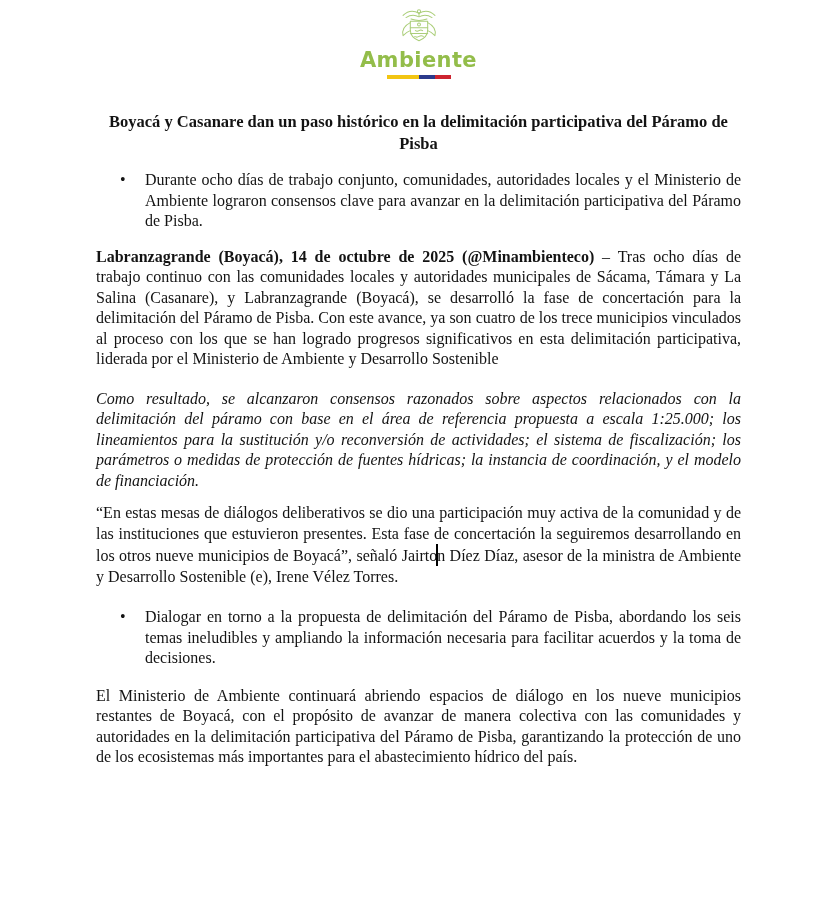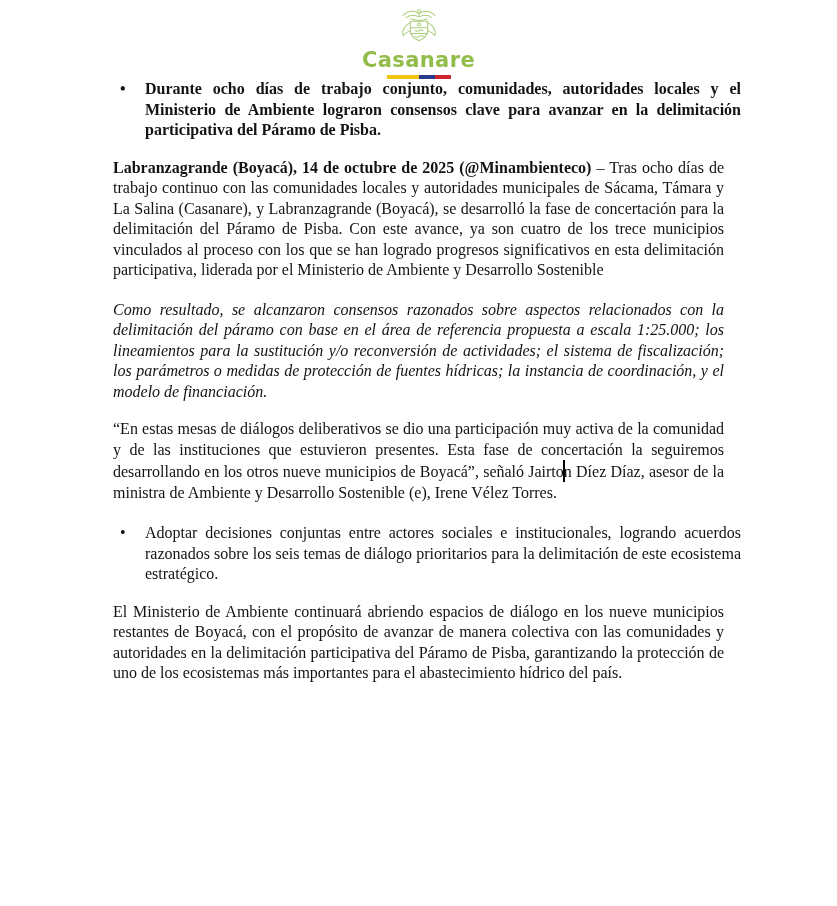--- a/index.html
+++ b/index.html
@@ -34,37 +34,37 @@
     font-size: 16.5px;
     line-height: 22px;
     font-weight: bold;
     text-align: center;
     margin: 32px 0 15px 0;
   }
   .para {
     font-size: 16px;
     line-height: 20.5px;
     text-align: justify;
-    margin: 17px;
+    margin: 0;
   }
   ul { list-style: none; margin: 0; padding: 0; }
   li {
     position: relative;
     font-size: 16px;
     line-height: 20.5px;
     text-align: justify;
     padding-left: 49px;
   }
   li::before {
     content: "\2022";
     position: absolute;
     left: 24px; top: 0;
     font-size: 16px;
   }
-  .lead-list   { margin-bottom: 15px; font-weight: bold; }
+  .lead-list   { margin-bottom: 15px; }
   .p-dateline  { margin-bottom: 19px; }
   .p-results   { margin-bottom: 12px; font-style: italic; }
   .p-quote     { margin-bottom: 20px; }
   .p-jornadas  { margin-bottom: 21px; }
   .ach-list    { margin-bottom: 17px; }
   .p-closing   { margin-bottom: 0; }
 
   
   .caret {
     display: inline-block;
@@ -92,39 +92,40 @@
       <path d="M20,23 C12,27 8,33 10,41 C14,37 17,35 20,34"></path>
       <path d="M44,23 C52,27 56,33 54,41 C50,37 47,35 44,34"></path>
 
       <path d="M20,21 h24 v12 q0,10 -12,15 q-12,-5 -12,-15 Z"></path>
       <line x1="20" y1="30" x2="44" y2="30"></line>
       <line x1="20" y1="38" x2="44" y2="38"></line>
       <circle cx="32" cy="25.5" r="2"></circle>
       <path d="M27,34 q2.5,1.6 5,0 q2.5,-1.6 5,0"></path>
       <path d="M26,42 q3,2 6,0 q3,-2 6,0"></path>
     </svg>
-    <div class="brand" style="color: rgb(147, 189, 74);">Casanare</div>
+    <div class="brand" style="color: rgb(147, 189, 74);">Ambiente</div>
     <div class="flagbar">
       <span class="seg-y" style="background: rgb(242, 197, 18);"></span>
       <span class="seg-b" style="background: rgb(44, 58, 140);"></span>
       <span class="seg-r" style="background: rgb(205, 36, 48);"></span>
     </div>
   </header>
 
+  <h1>Boyacá y Casanare dan un paso histórico en la delimitación participativa del Páramo de Pisba</h1>
 
   <ul class="lead-list">
     <li>Durante ocho días de trabajo conjunto, comunidades, autoridades locales y el Ministerio de Ambiente lograron consensos clave para avanzar en la delimitación participativa del Páramo de Pisba.</li>
   </ul>
 
   <p class="para p-dateline"><strong>Labranzagrande (Boyacá), 14 de octubre de 2025 (@Minambienteco)</strong><span> – Tras ocho días de trabajo continuo con las comunidades locales y autoridades municipales de Sácama, Támara y La Salina (Casanare), y Labranzagrande (Boyacá), se desarrolló la fase de concertación para la delimitación del Páramo de Pisba. Con este avance, ya son cuatro de los trece municipios vinculados al proceso con los que se han logrado progresos significativos en esta delimitación participativa, liderada por el Ministerio de Ambiente y Desarrollo Sostenible</span></p>
 
   <p class="para p-results">Como resultado, se alcanzaron consensos razonados sobre aspectos relacionados con la delimitación del páramo con base en el área de referencia propuesta a escala 1:25.000; los lineamientos para la sustitución y/o reconversión de actividades; el sistema de fiscalización; los parámetros o medidas de protección de fuentes hídricas; la instancia de coordinación, y el modelo de financiación.</p>
 
   <p class="para p-quote"><span>“En estas mesas de diálogos deliberativos se dio una participación muy activa de la comunidad y de las instituciones que estuvieron presentes. Esta fase de concertación la seguiremos desarrollando en los otros nueve municipios de Boyacá”, señaló Jairto</span><span class="caret"></span><span>n Díez Díaz, asesor de la ministra de Ambiente y Desarrollo Sostenible (e), Irene Vélez Torres.</span></p>
 
 
   <ul class="ach-list">
-    <li>Adoptar decisiones conjuntas entre actores sociales e institucionales, logrando acuerdos razonados sobre los seis temas de diálogo prioritarios para la delimitación de este ecosistema estratégico.</li>
+    <li>Dialogar en torno a la propuesta de delimitación del Páramo de Pisba, abordando los seis temas ineludibles y ampliando la información necesaria para facilitar acuerdos y la toma de decisiones.</li>
   </ul>
 
   <p class="para p-closing">El Ministerio de Ambiente continuará abriendo espacios de diálogo en los nueve municipios restantes de Boyacá, con el propósito de avanzar de manera colectiva con las comunidades y autoridades en la delimitación participativa del Páramo de Pisba, garantizando la protección de uno de los ecosistemas más importantes para el abastecimiento hídrico del país.</p>
 
 </div>
 
 </body></html>

